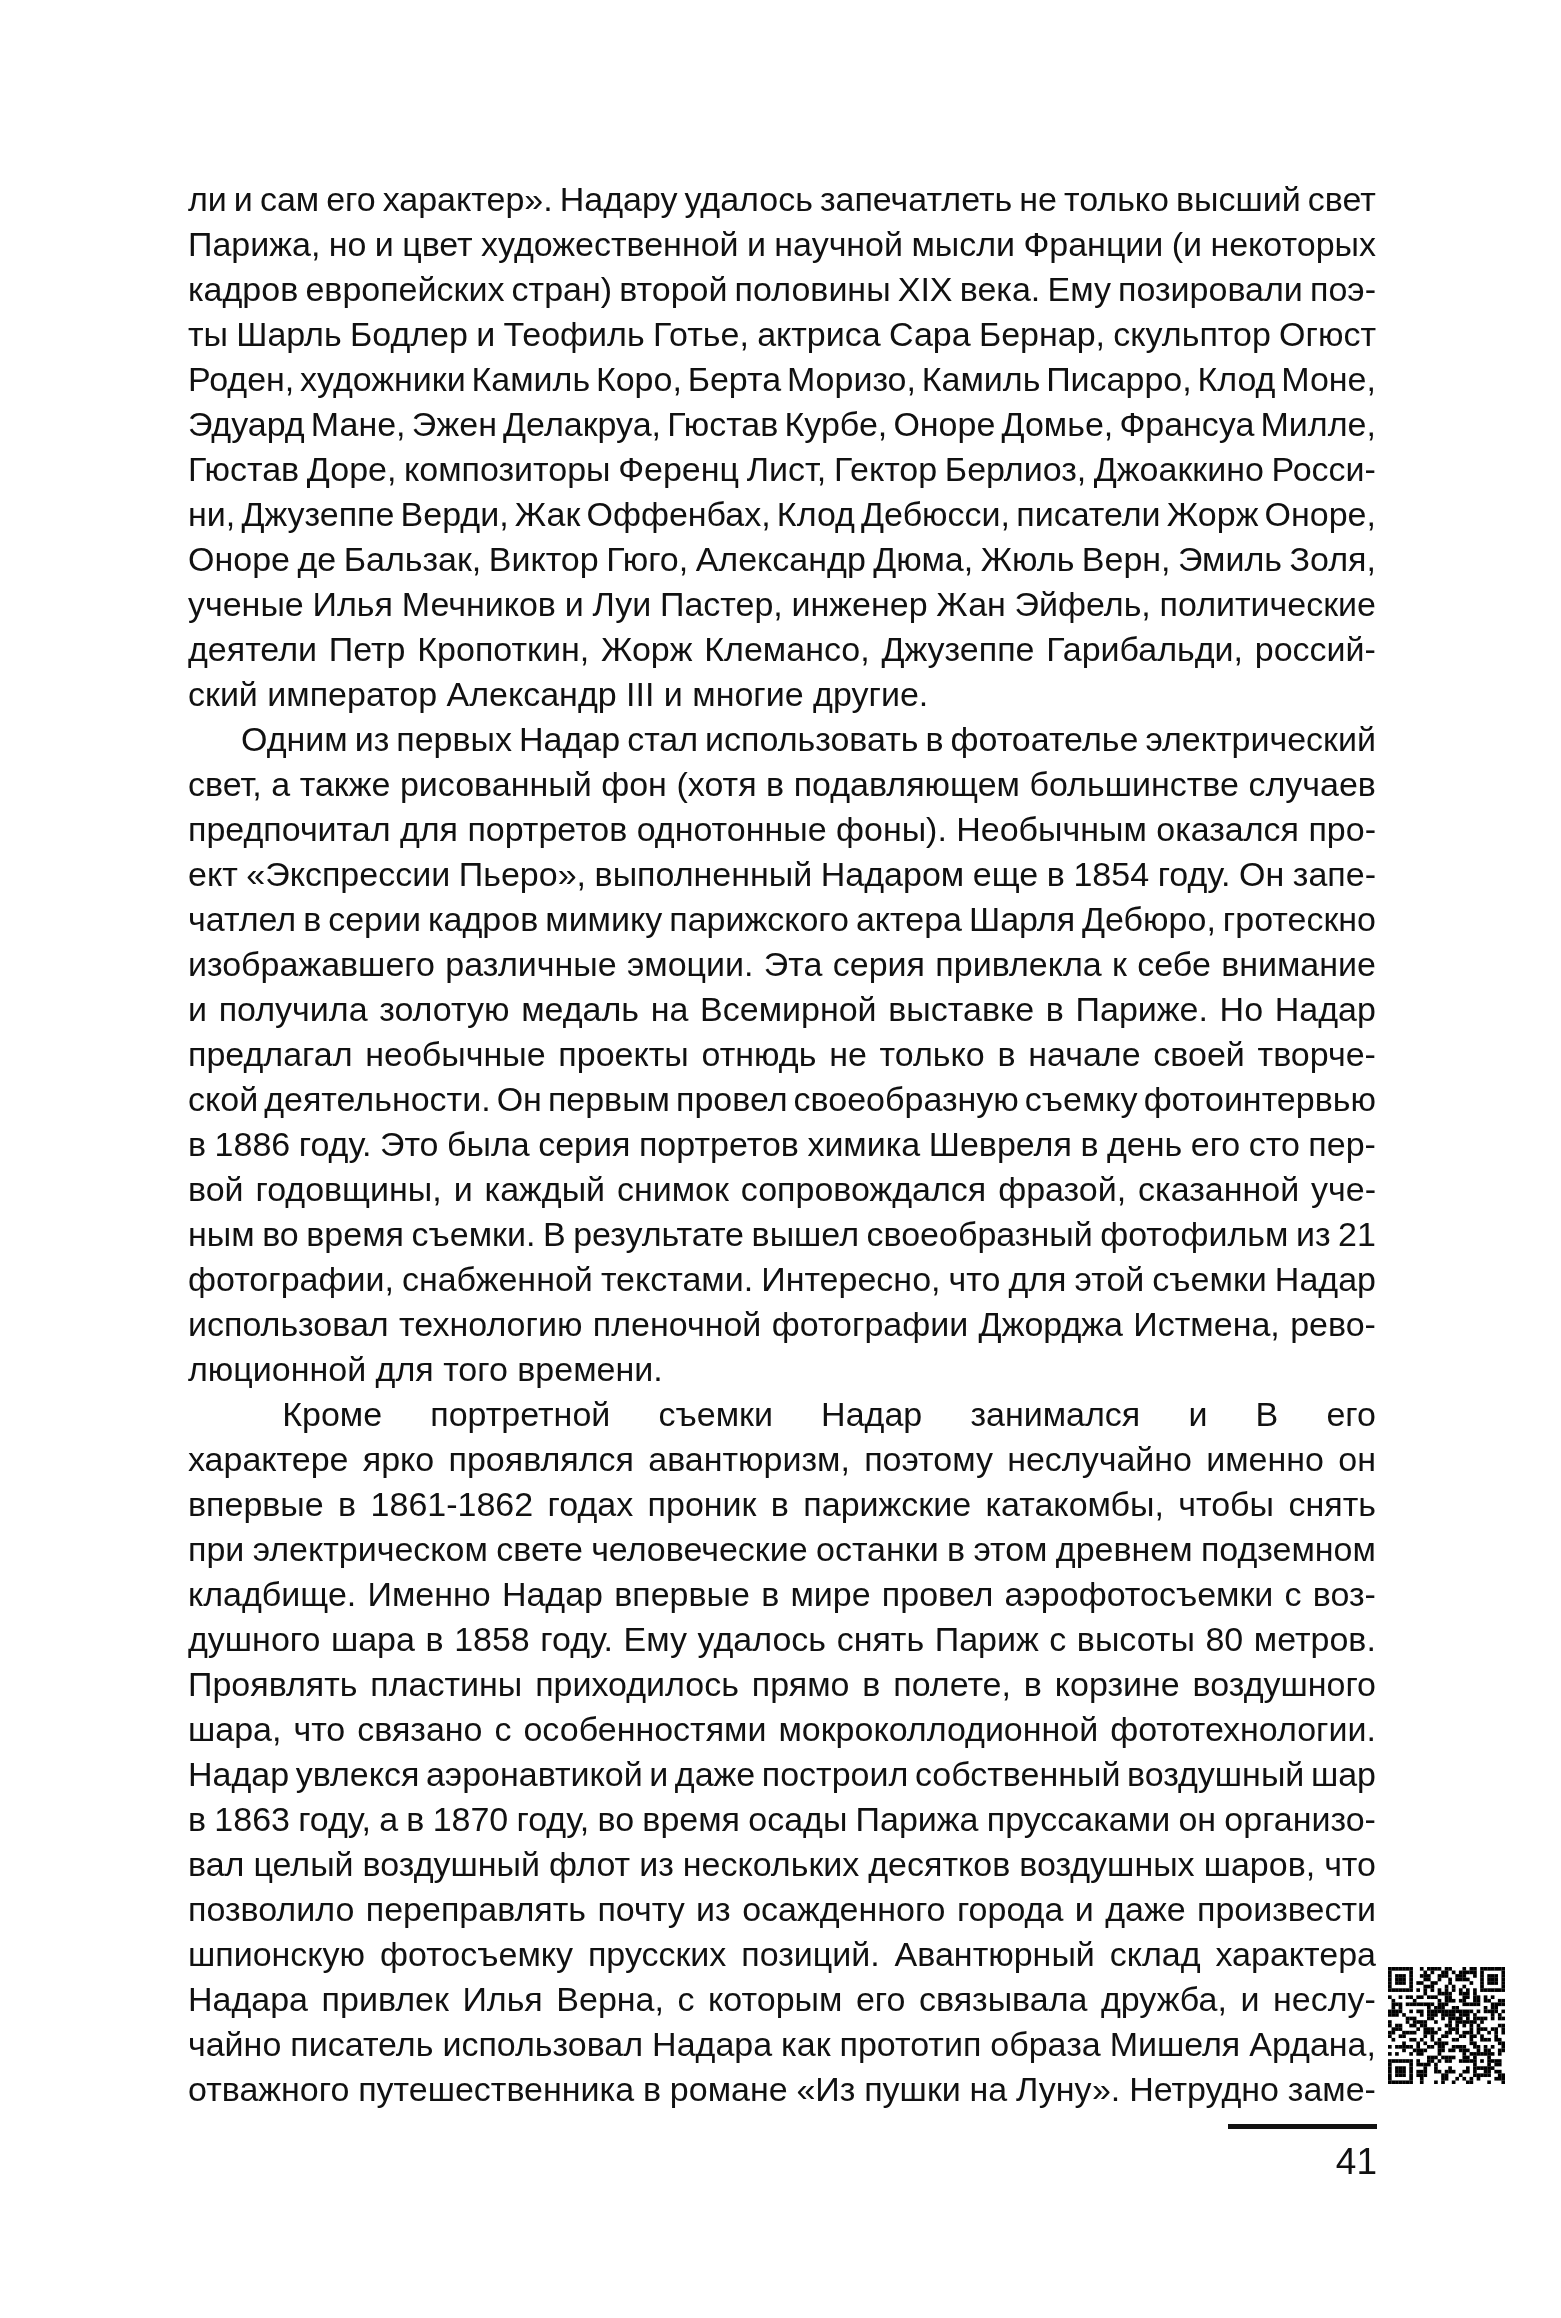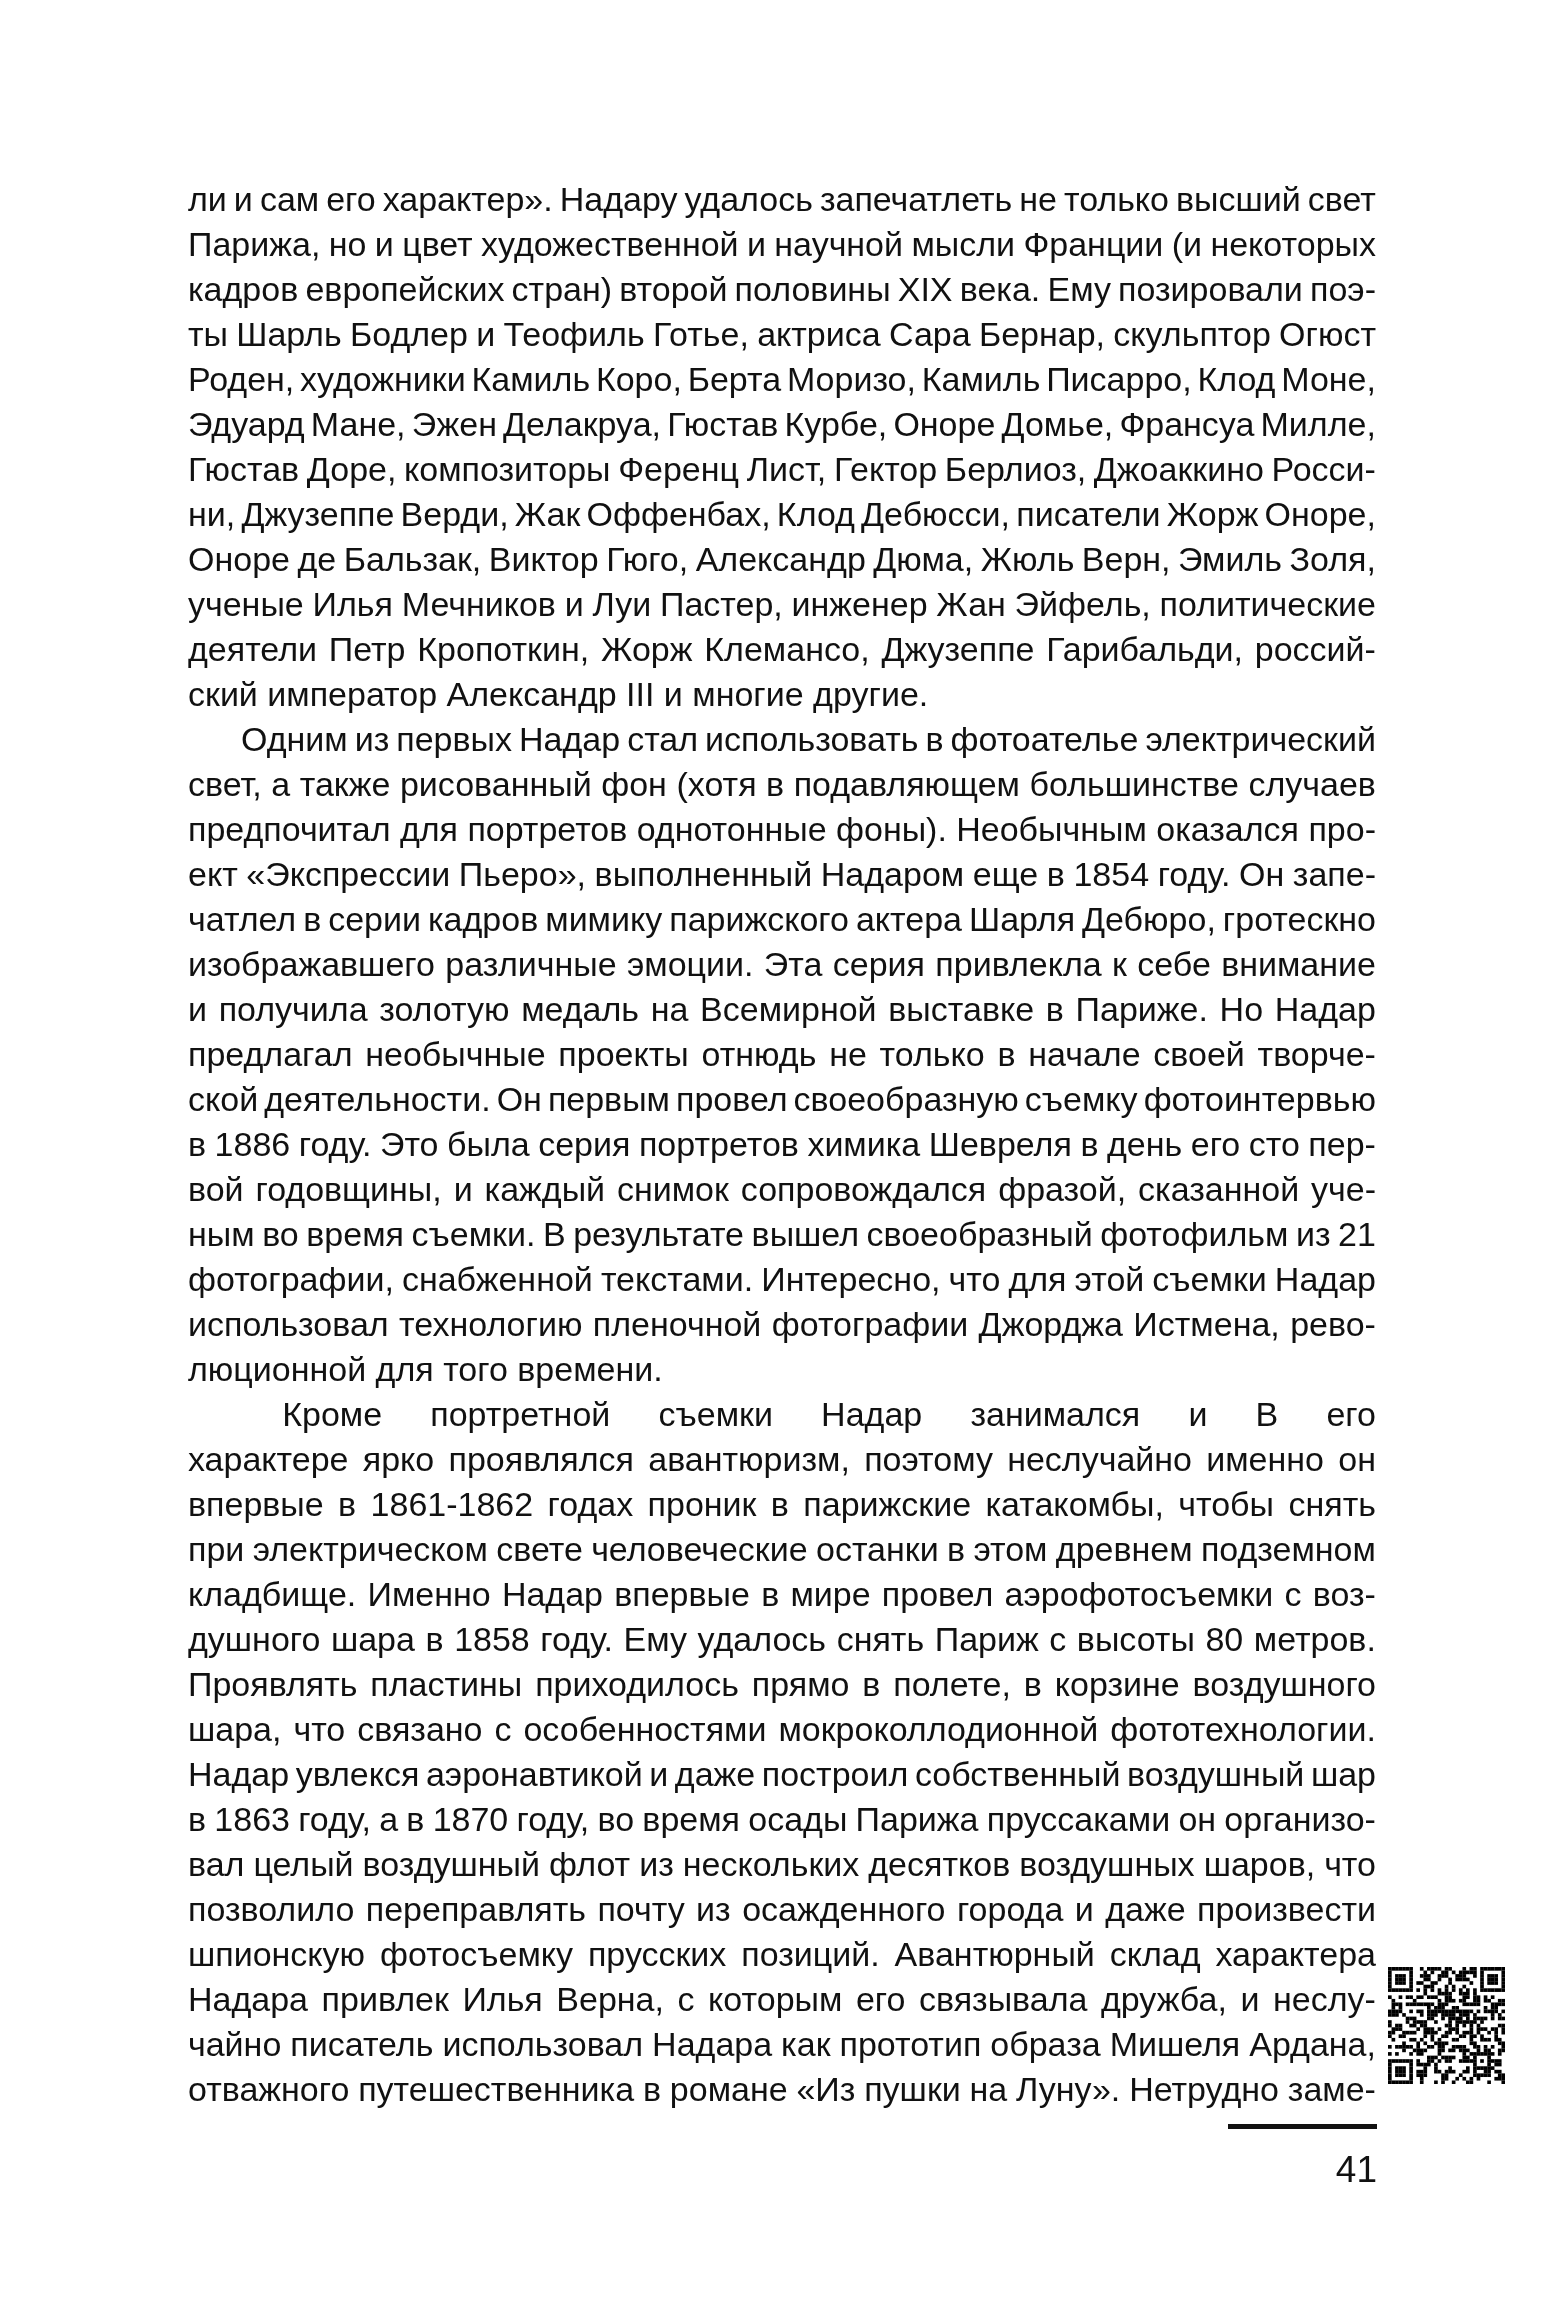--- a/index.html
+++ b/index.html
@@ -56,21 +56,21 @@
     left: 1228px;
     top: 2124px;
     width: 149px;
   }
   #footer-rule {
     width: 149px;
     height: 4.8px;
     background: #111111;
   }
   #page-number {
-    margin-top: 20px;
+    margin-top: 12px;
     text-align: right;
     font-size: 37px;
     line-height: 42px;
     color: #111111;
   }
 </style>
 </head>
 <body>
 
 <div id="page">

